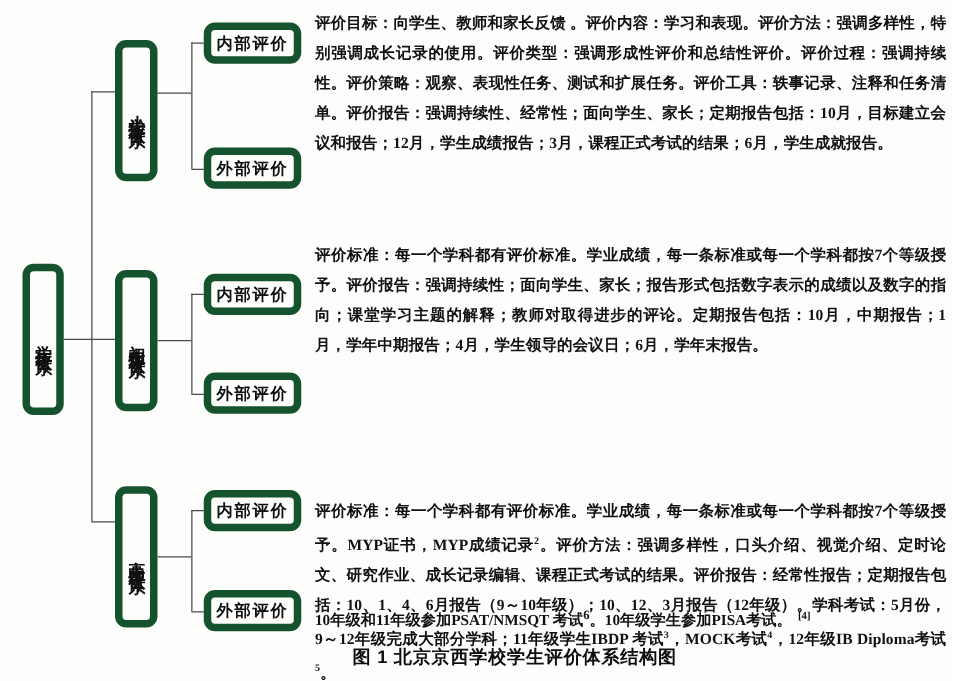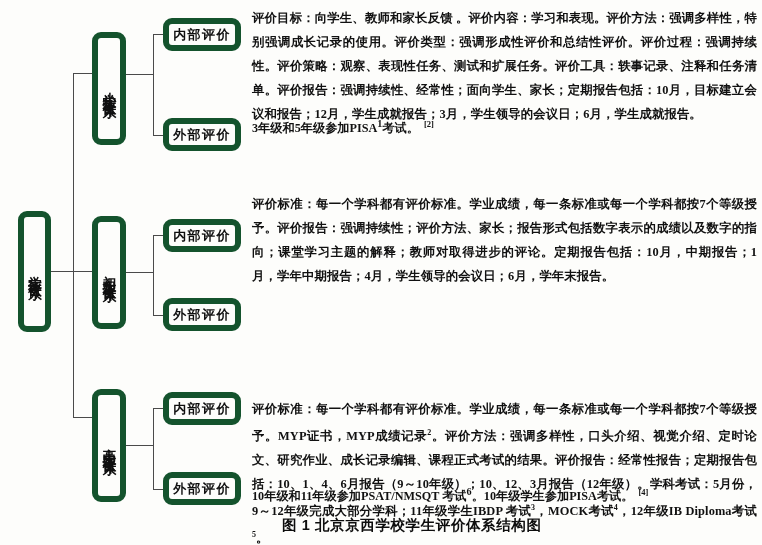--- a/index.html
+++ b/index.html
@@ -166,28 +166,25 @@
     </div>
     <div class="line h" style="left:153px; top:489px; width:10px; height:1px;"></div>
     <div class="node horiz" style="left:163px; top:472px; width:78px; height:33px;">
       <span>外部评价</span>
     </div>
   </div>
 
   <div id="textcol">
 
     <div class="block" style="top:6px;">
-      <p class="para">评价目标：向学生、教师和家长反馈 。评价内容：学习和表现。评价方法：强调多样性，特别强调成长记录的使用。评价类型：强调形成性评价和总结性评价。评价过程：强调持续性。评价策略：观察、表现性任务、测试和扩展任务。评价工具：轶事记录、注释和任务清单。评价报告：强调持续性、经常性；面向学生、家长；定期报告包括：10月，目标建立会议和报告；12月，学生成就报告；3月，学生领导的会议日；6月，学生成就报告。</p>
-    </div>
-    <div class="block" style="top:113px;">
-      <p class="note"><span>3年级和5年级参加PISA</span><sup>1</sup><span>考试。</span><span class="ref">[2]</span></p>
+      <p class="para">评价目标：向学生、教师和家长反馈 。评价内容：学习和表现。评价方法：强调多样性，特别强调成长记录的使用。评价类型：强调形成性评价和总结性评价。评价过程：强调持续性。评价策略：观察、表现性任务、测试和扩展任务。评价工具：轶事记录、注释和任务清单。评价报告：强调持续性、经常性；面向学生、家长；定期报告包括：10月，目标建立会议和报告；12月，学生成绩报告；3月，课程正式考试的结果；6月，学生成就报告。</p>
     </div>
 
     <div class="block" style="top:192px;">
-      <p class="para">评价标准：每一个学科都有评价标准。学业成绩，每一条标准或每一个学科都按7个等级授予。评价报告：强调持续性；评价方法、家长；报告形式包括数字表示的成绩以及数字的指向；课堂学习主题的解释；教师对取得进步的评论。定期报告包括：10月，中期报告；1月，学年中期报告；4月，学生领导的会议日；6月，学年末报告。</p>
+      <p class="para">评价标准：每一个学科都有评价标准。学业成绩，每一条标准或每一个学科都按7个等级授予。评价报告：强调持续性；面向学生、家长；报告形式包括数字表示的成绩以及数字的指向；课堂学习主题的解释；教师对取得进步的评论。定期报告包括：10月，中期报告；1月，学年中期报告；4月，学生领导的会议日；6月，学年末报告。</p>
     </div>
 
     <div class="block" style="top:368px;margin-top:29px;">
       <p class="para"><span>评价标准：每一个学科都有评价标准。学业成绩，每一条标准或每一个学科都按7个等级授予。MYP证书，MYP成绩记录</span><sup>2</sup><span>。评价方法：强调多样性，口头介绍、视觉介绍、定时论文、研究作业、成长记录编辑、课程正式考试的结果。评价报告：经常性报告；定期报告包括：10、1、4、6月报告（9～10年级）；10、12、3月报告（12年级）。学科考试：5月份，9～12年级完成大部分学科；11年级学生IBDP 考试</span><sup>3</sup><span>，MOCK考试</span><sup>4</sup><span>，12年级IB Diploma考试</span><sup>5</sup><span>。</span></p>
     </div>
     <div class="block" style="top:481px;">
       <p class="note"><span>10年级和11年级参加PSAT/NMSQT 考试</span><sup>6</sup><span>。10年级学生参加PISA考试。</span><span class="ref">[4]</span></p>
     </div>
 
     <div class="caption">图 1  北京京西学校学生评价体系结构图</div>

